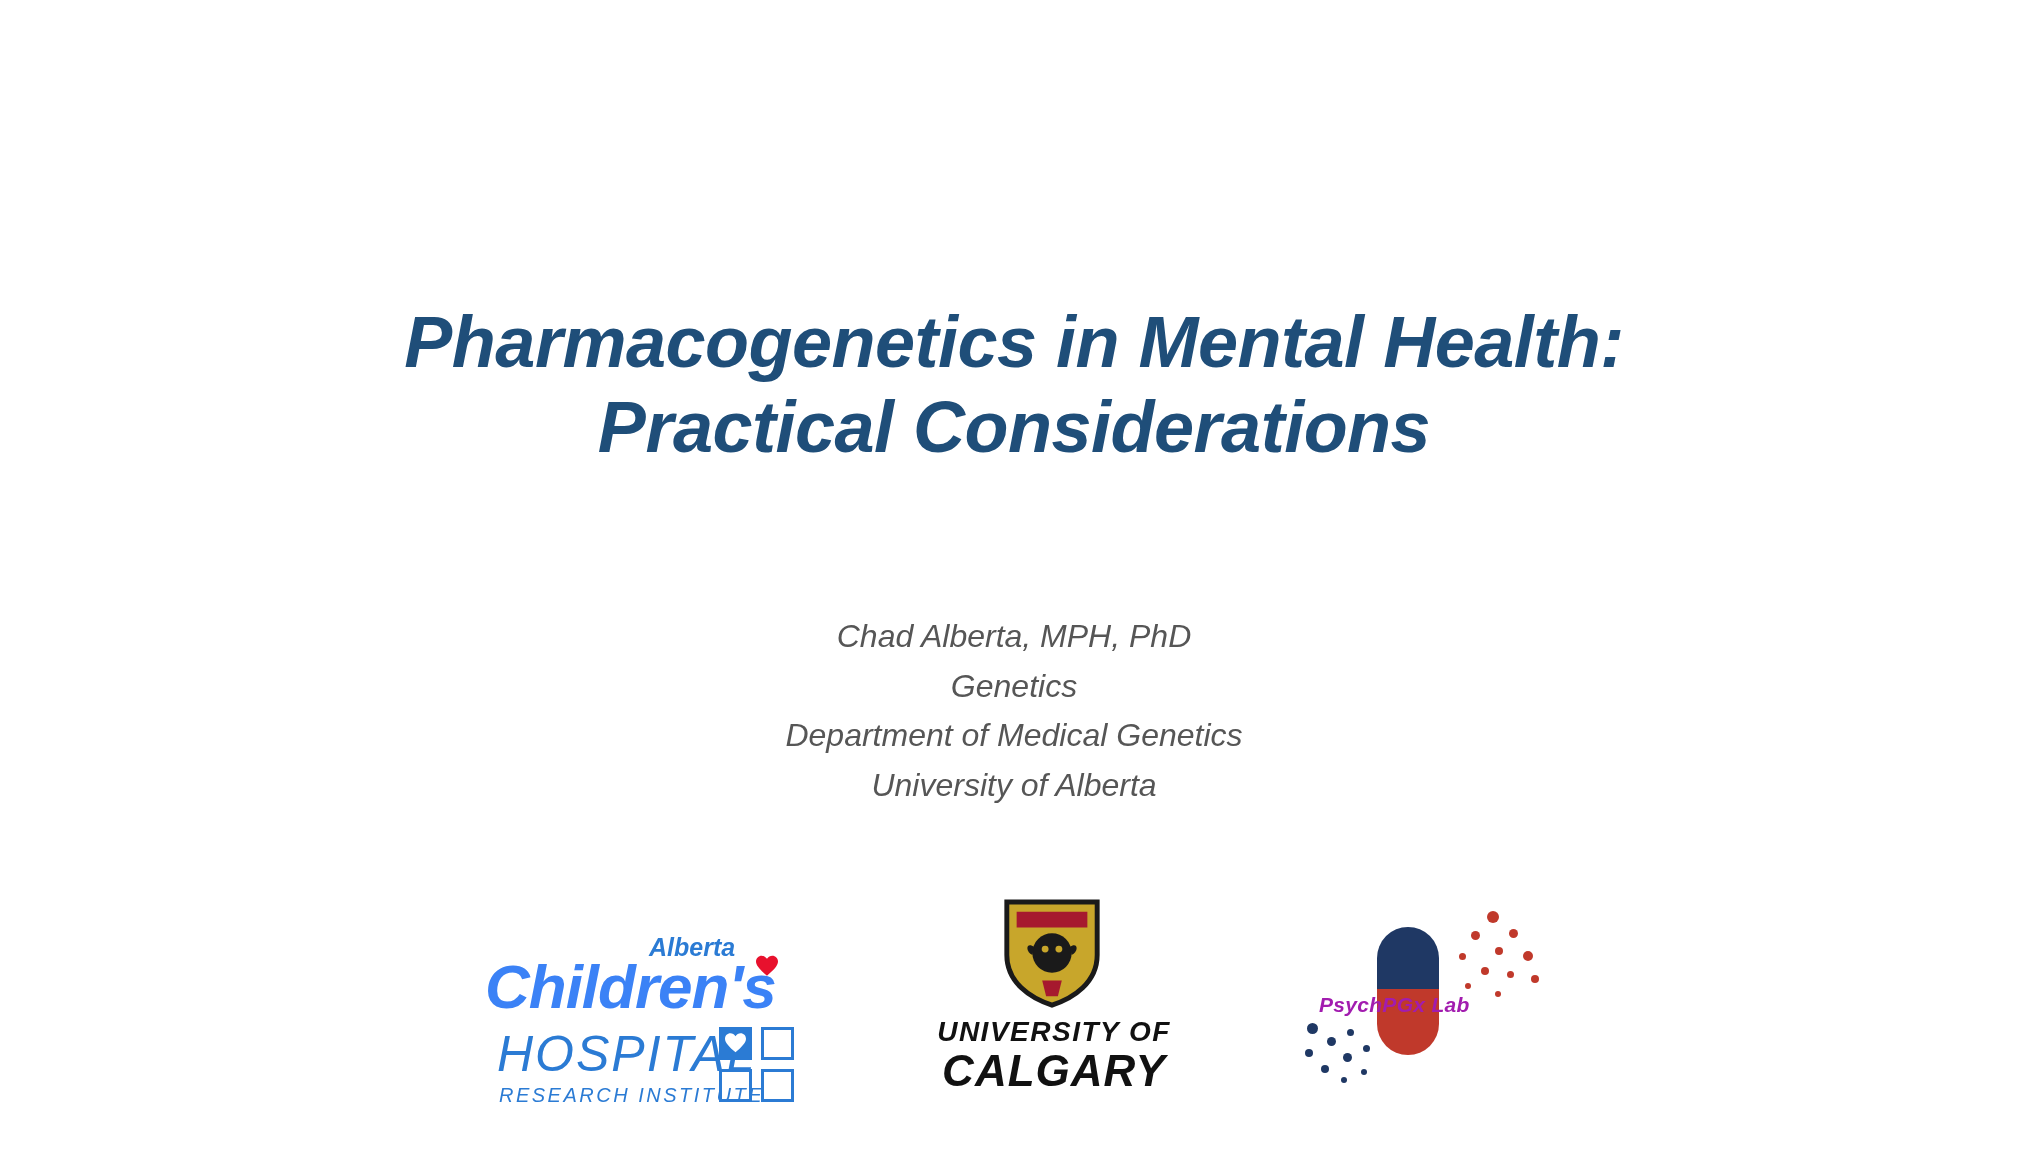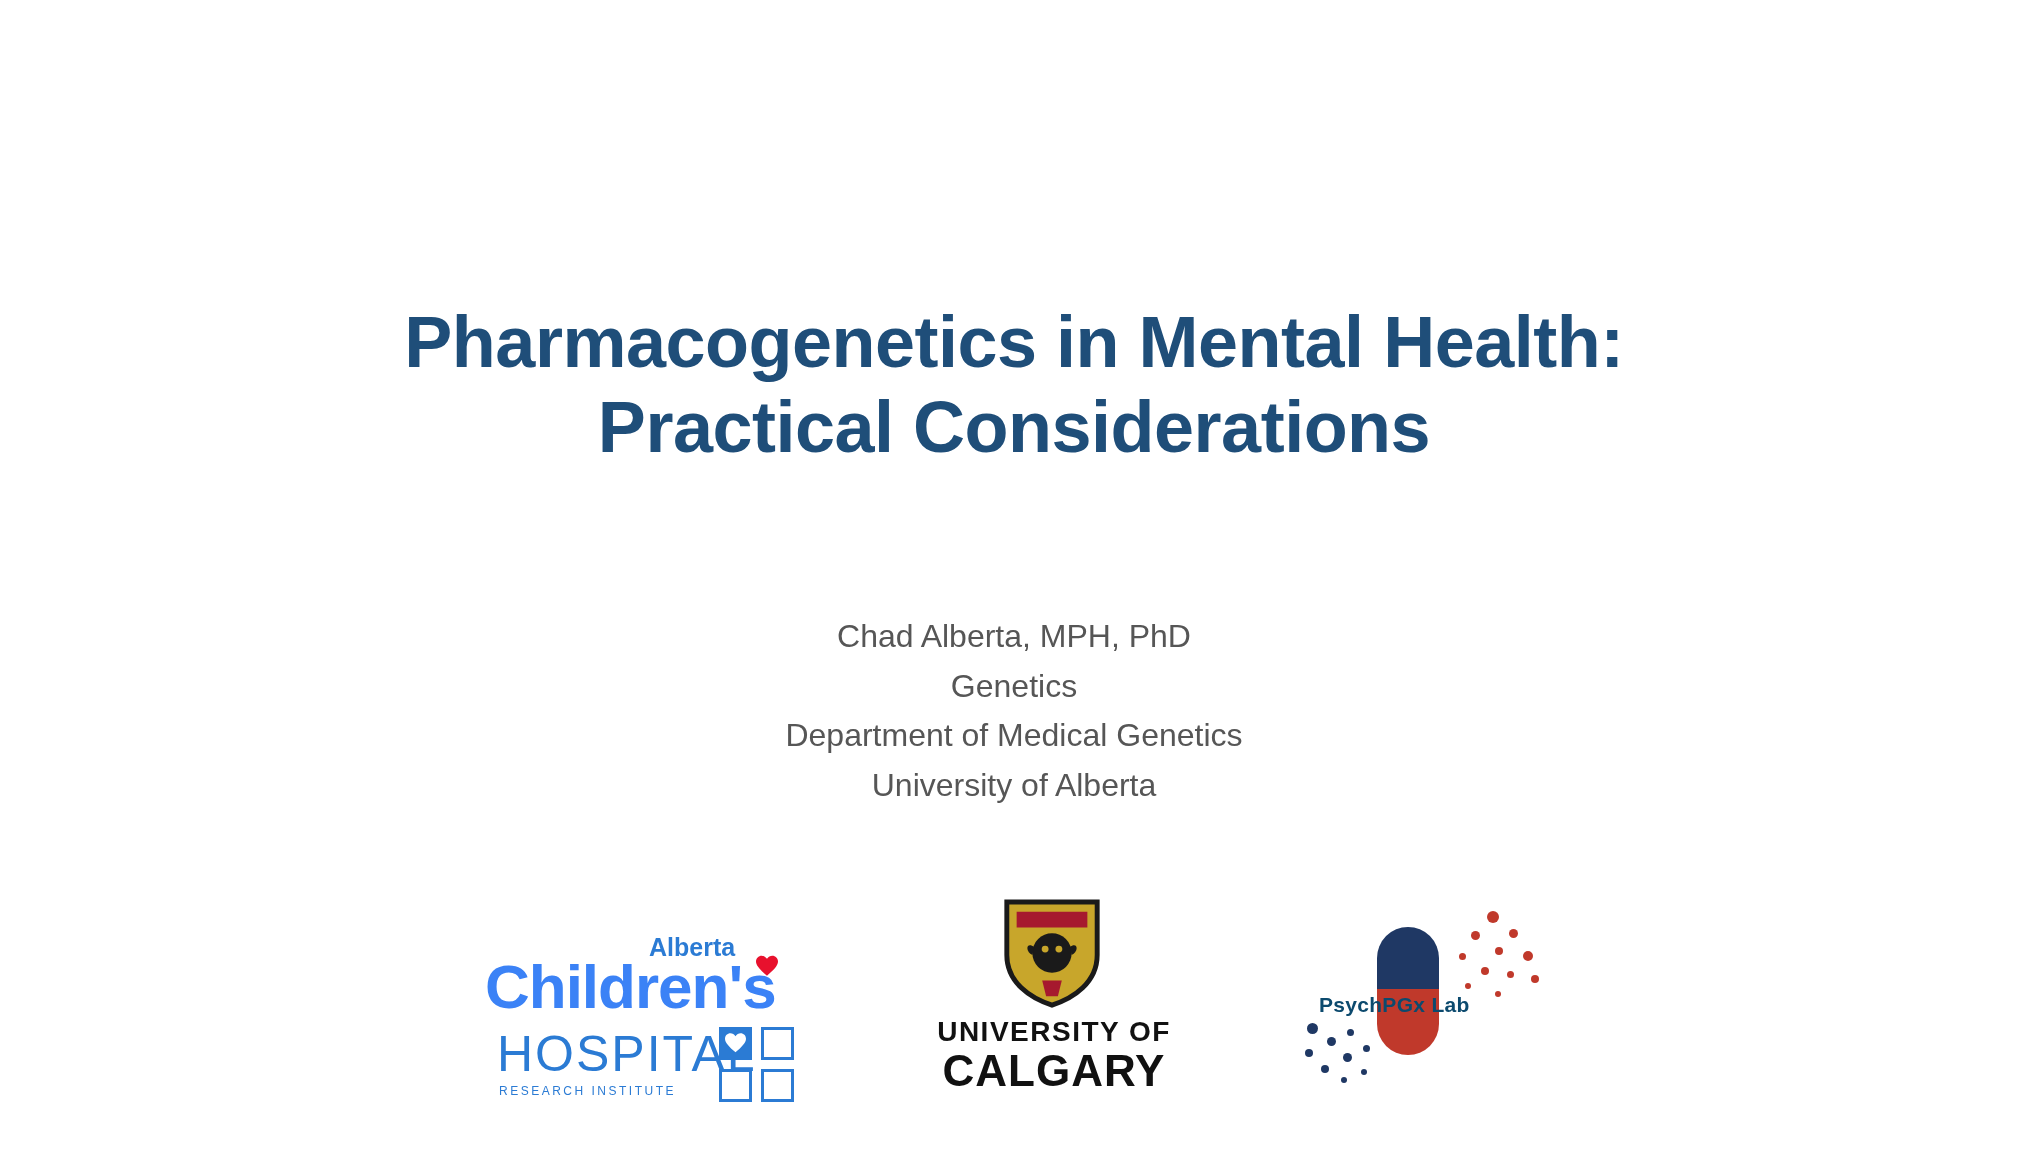--- a/index.html
+++ b/index.html
@@ -17,20 +17,21 @@
   .slide {
     position: absolute;
     left: 0;
     top: 0;
     width: 2028px;
     height: 1150px;
     background: #ffffff;
     display: flex;
     flex-direction: column;
     align-items: center;
+    font-style: italic;
   }
   .title-block {
     position: absolute;
     top: 300px;
     left: 0;
     width: 2028px;
     text-align: center;
   }
   .title-line {
     font-family: "Liberation Sans", sans-serif;
@@ -108,21 +109,21 @@
     font-size: 50px;
     font-weight: normal;
     color: #2B7BD4;
     font-family: "Liberation Sans", sans-serif;
     letter-spacing: 2px;
   }
   .ach-ri {
     position: absolute;
     left: 20px;
     top: 155px;
-    font-size: 12px;
+    font-size: 20px;
     color: #2B7BD4;
     font-family: "Liberation Sans", sans-serif;
     letter-spacing: 2.5px;
   }
   .ach-squares {
     position: absolute;
     left: 240px;
     top: 98px;
     width: 78px;
     height: 78px;
@@ -176,21 +177,21 @@
   .pgx-logo {
     width: 250px;
     height: 185px;
   }
   .pgx-label {
     position: absolute;
     left: 20px;
     top: 88px;
     font-size: 21px;
     font-weight: bold;
-    color: #0c4a6e;
+    color: #a21caf;
     font-family: "Liberation Sans", sans-serif;
     letter-spacing: 0.3px;
     z-index: 5;
   }
   .pgx-capsule {
     position: absolute;
     left: 78px;
     top: 22px;
     width: 62px;
     height: 125px;

